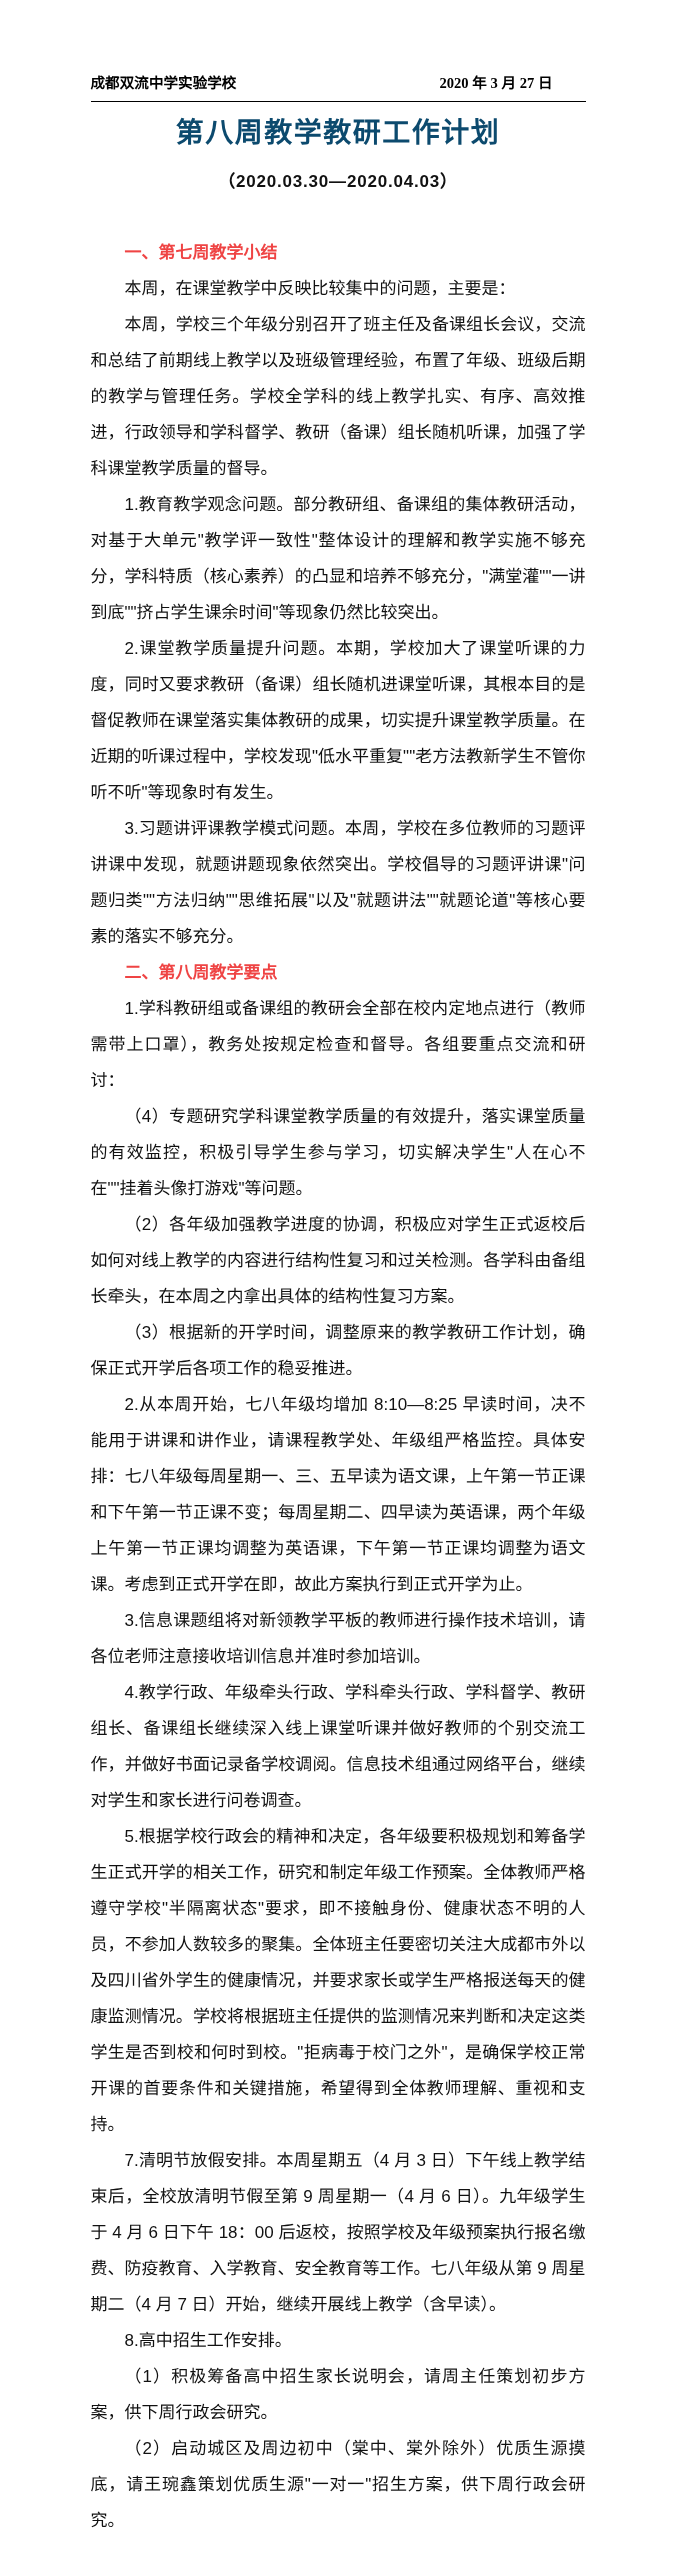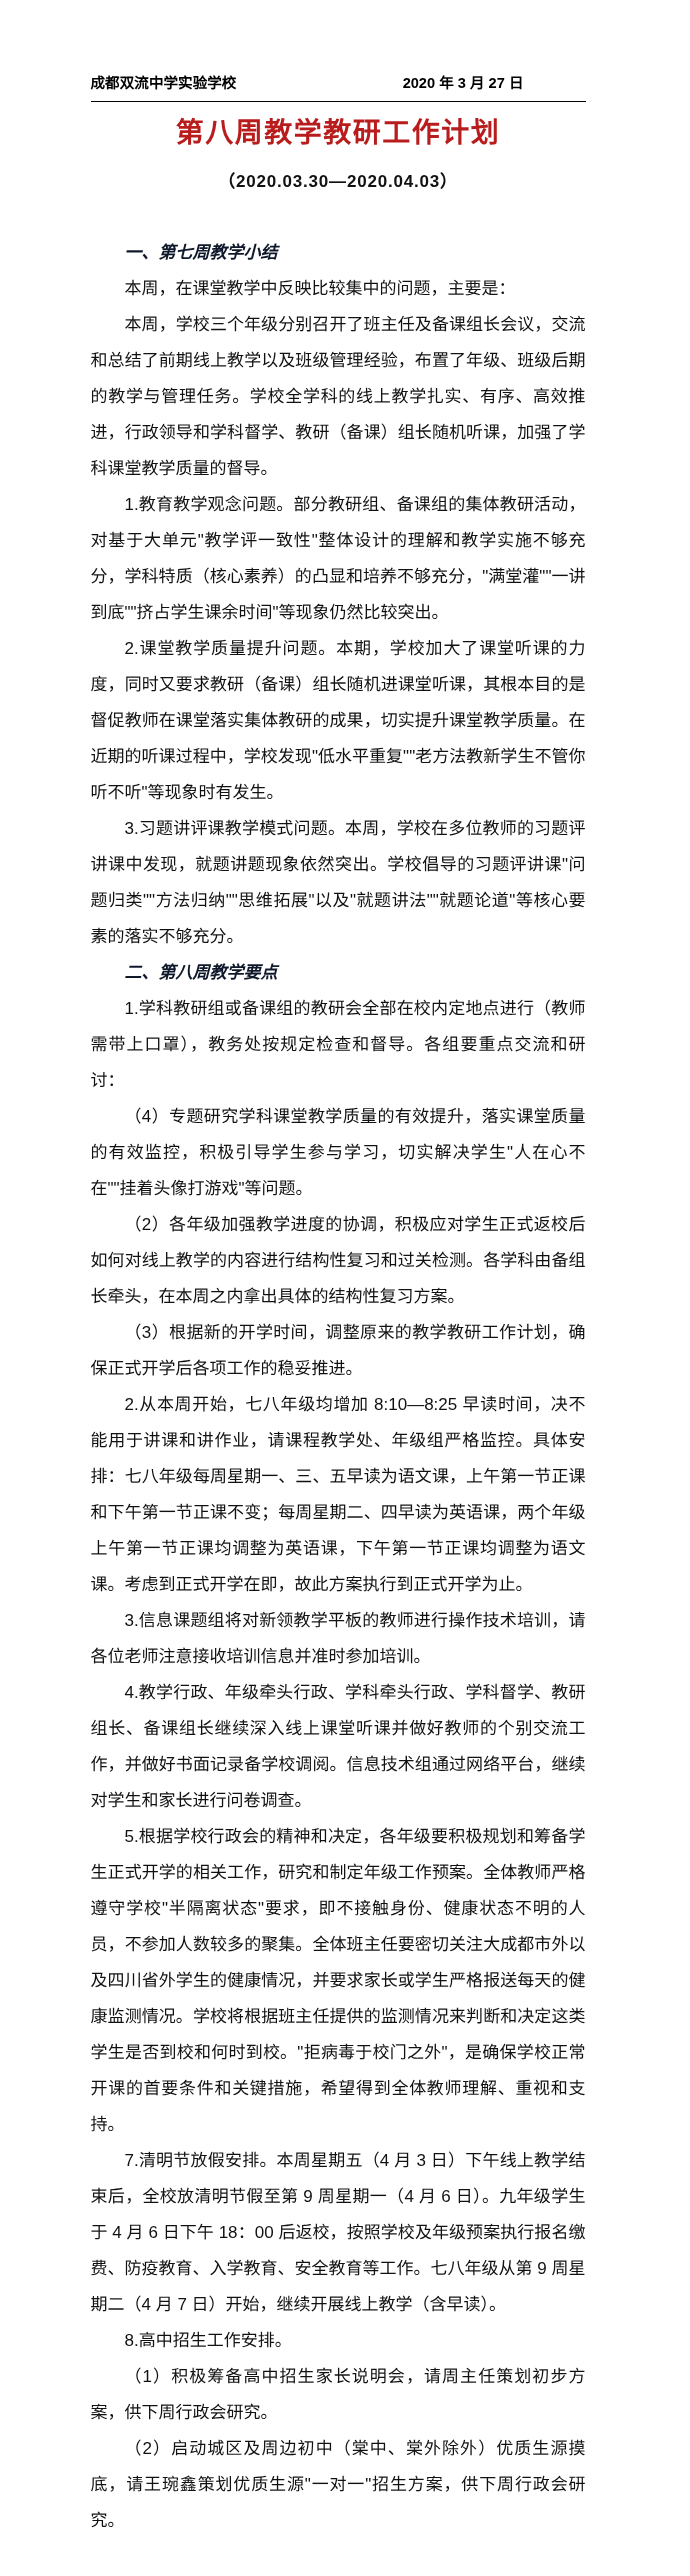--- a/index.html
+++ b/index.html
@@ -16,30 +16,30 @@
     overflow: hidden;
   }
   .header-row {
     display: flex;
     justify-content: space-between;
     align-items: flex-end;
     font-size: 14.6px;
     font-weight: bold;
     color: #000000;
   }
-  .doc-date { margin-right: 62px; white-space: nowrap; }
+  .doc-date { margin-right: 33px; white-space: nowrap; font-family: Liberation Serif, serif; }
   .header-rule {
     border: none;
     border-top: 1.5px solid #000000;
     margin: 9.2px 0 0 0;
   }
   .doc-title {
     margin: 14px 0 0 0;
     text-align: center;
-    color: #b91c1c;
+    color: #0c4a6e;
     font-size: 28px;
     font-weight: bold;
     letter-spacing: 1.5px;
     line-height: 1.2;
   }
   .doc-subtitle {
     margin: 17px 0 0 0;
     text-align: center;
     font-size: 17px;
     font-weight: bold;
@@ -52,22 +52,21 @@
     line-height: 36px;
     text-align: justify;
     text-justify: inter-ideograph;
   }
   .content p {
     margin: 0;
     text-indent: 34px;
   }
   .content p.section-heading {
     font-weight: bold;
-    color: #0f172a;
-    font-style: italic;
+    color: #ef4444;
   }
 </style>
 </head>
 <body>
 
 <div class="page">
 
   <div class="header-row">
     <span class="doc-school">成都双流中学实验学校</span>
     <span class="doc-date">2020 年 3 月 27 日</span>

